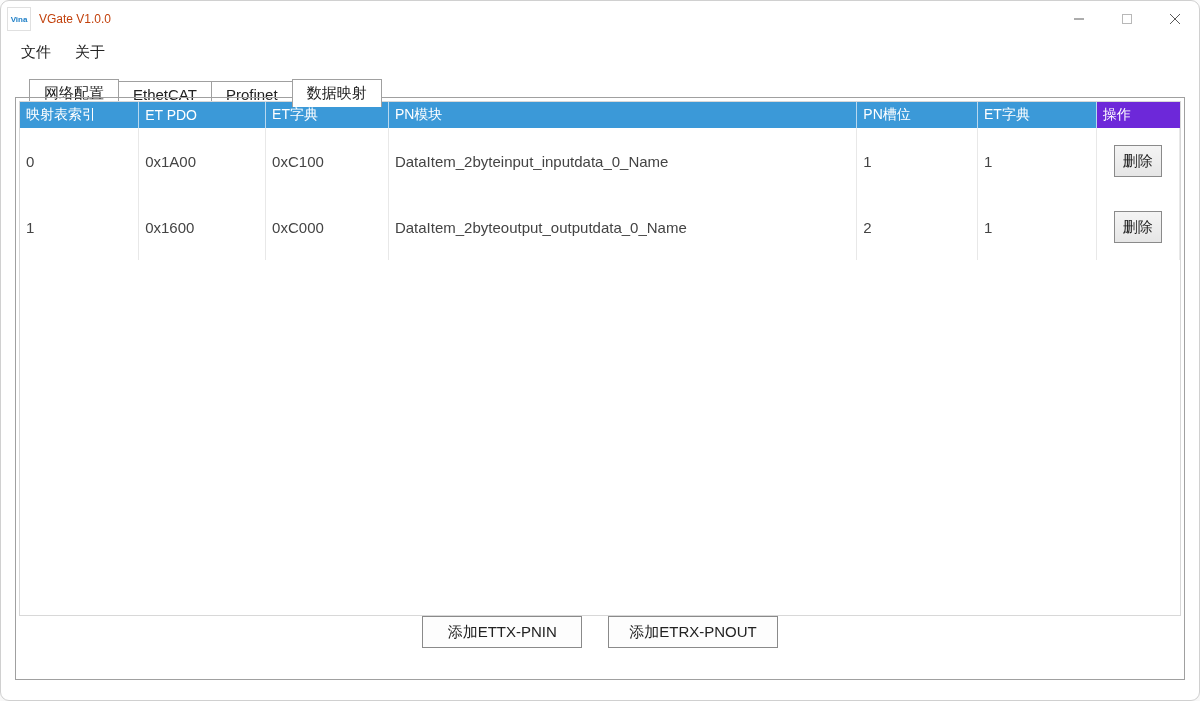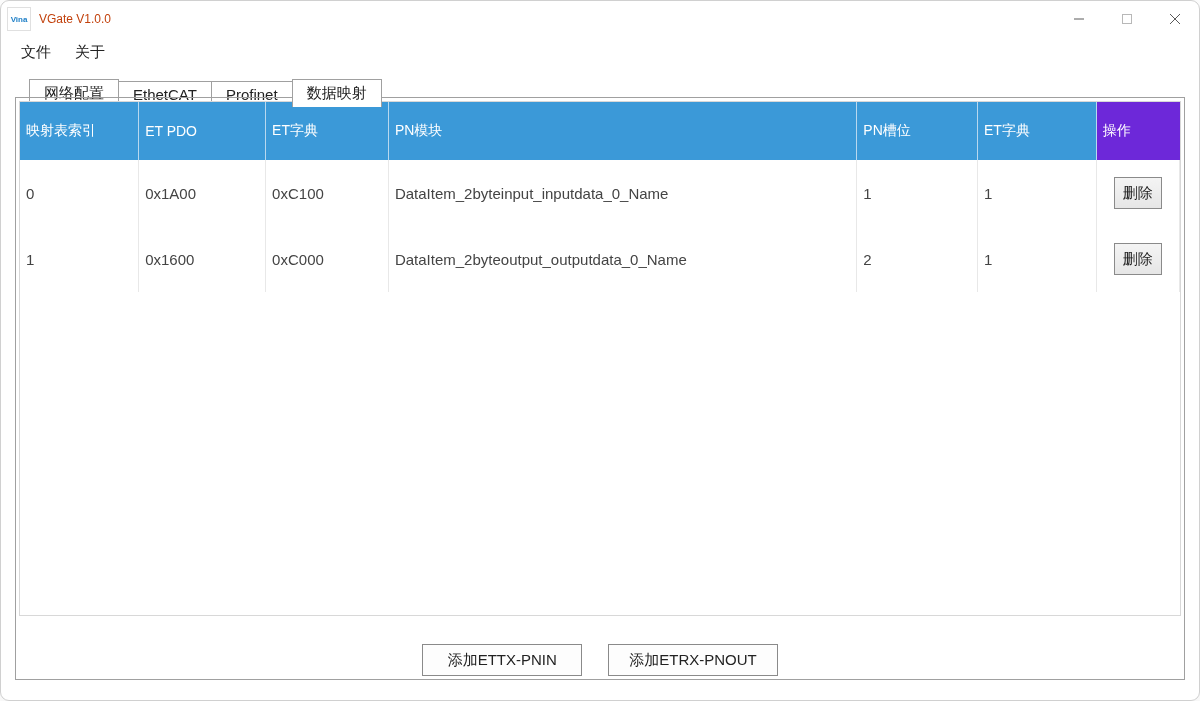--- a/index.html
+++ b/index.html
@@ -15,27 +15,27 @@
   .menubar { height: 30px; display:flex; align-items:center; padding: 0 8px; }
   .menuitem { font-size: 15px; color: #222; padding: 4px 12px; }
   .content { flex: 1 1 auto; padding: 0 14px 20px 14px; display:flex; flex-direction:column; }
   .tabs { display:flex; align-items:flex-end; height: 30px; position: relative; margin-left: 14px; }
   .tab { font-size: 15px; color:#222; padding: 4px 14px; border:1px solid #a0a0a0; border-bottom:none; background:#fff; margin-right:-1px; position:relative; top:10px; }
   .tab.active { background:#fff; z-index:2; }
   .tab.inactive { background:#fff; }
   .panel { flex:1 1 auto; border:1px solid #a0a0a0; position:relative; display:flex; flex-direction:column; padding: 3px; }
   .grid-wrap { flex:1 1 auto; border:1px solid #d8d8d8; background:#fff; overflow:hidden; }
   table.grid { border-collapse: collapse; width: 100%; table-layout: fixed; }
-  table.grid th { background:#3b99d8; color:#fff; font-weight: normal; text-align:left; font-size:14px; padding: 20px 6px; border-right:1px solid #b8d8ef; height:24px; white-space:nowrap; overflow:hidden; }
+  table.grid th { background:#3b99d8; color:#fff; font-weight: normal; text-align:left; font-size:14px; padding: 4px 6px; border-right:1px solid #b8d8ef; height:24px; white-space:nowrap; overflow:hidden; }
   table.grid th:last-child { border-right:none; background:#6d28d9; }
   table.grid td { font-size:15px; color:#444; padding: 6px 6px; border-right:1px solid #e8e8e8; height:30px; white-space:nowrap; overflow:hidden; vertical-align: middle; }
   table.grid tr.row td { border-bottom: none; }
   table.grid td.opcell { padding:17px; }
   .del-btn { width:100%; height:100%; min-height:32px; background: linear-gradient(#f4f4f4,#e6e6e6); border:1px solid #8a8a8a; font-size:15px; color:#222; cursor:pointer; }
-  .bottom-bar { height: 60px; display:flex; align-items:flex-end; justify-content:center; gap: 26px; }
+  .bottom-bar { height: 60px; display:flex; align-items:flex-start; justify-content:center; gap: 26px; }
   .act-btn { min-width: 160px; height: 32px; padding: 0 20px; background:#fdfdfd; border:1px solid #8a8a8a; font-size:15px; color:#222; cursor:pointer; }
   .act-btn.short { min-width: 160px; }
   .col-idx { width: 114px; }
   .col-pdo { width: 122px; }
   .col-dict { width: 118px; }
   .col-mod { width: 450px; }
   .col-slot { width: 116px; }
   .col-subslot { width: 114px; }
   .col-op { width: 80px; }
 </style>

